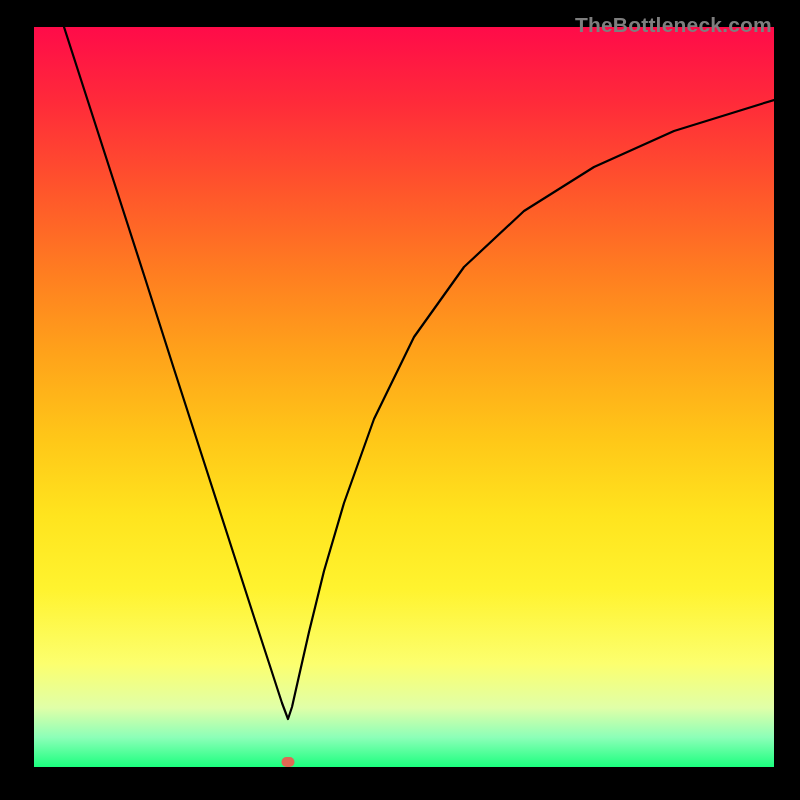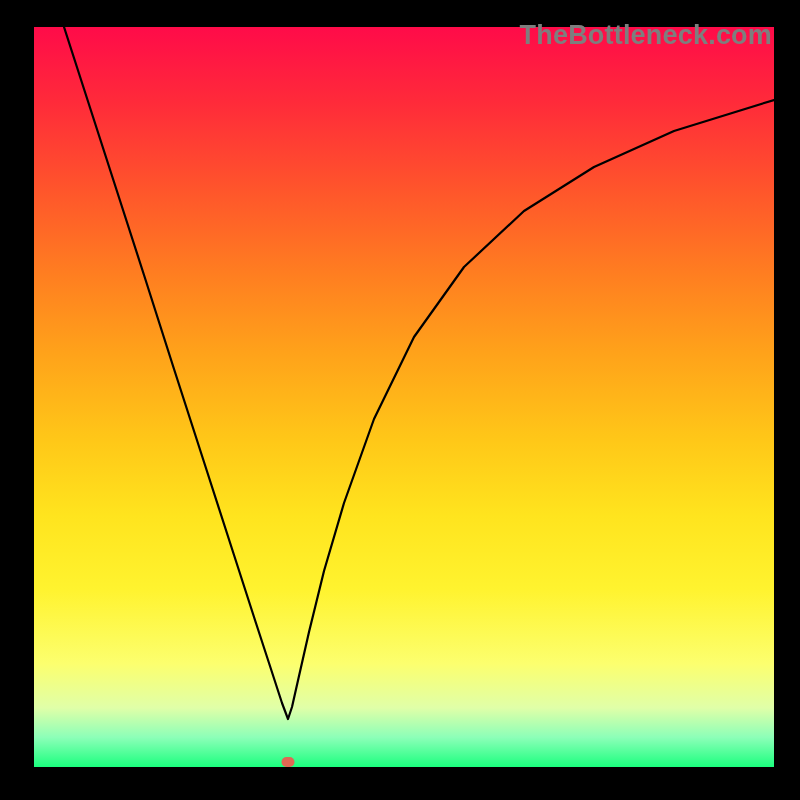--- a/index.html
+++ b/index.html
@@ -33,24 +33,24 @@
       #ffe41e 66%,
       #fff32f 76%,
       #fcff6e 86%,
       #e0ffa8 92%,
       #8cffb8 96%,
       #1bff7e 100%
     );
   }
   .watermark {
     position: absolute;
-    top: 20px;
+    top: 13px;
     right: 28px;
     color: #7e7e7e;
-    font-size: 27px;
+    font-size: 21px;
     font-weight: 600;
     letter-spacing: 0.2px;
     pointer-events: none;
     user-select: none;
   }
   svg.curve {
     position: absolute;
     left: 0;
     top: 0;
     width: 740px;

